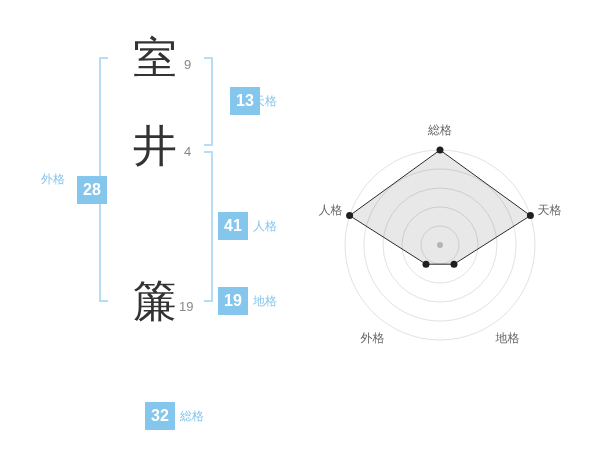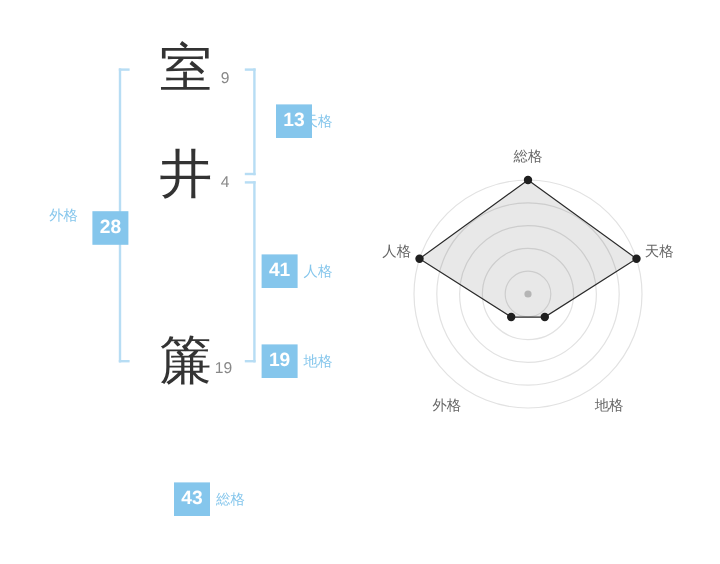--- a/index.html
+++ b/index.html
@@ -47,21 +47,21 @@
 
   <span class="badge" style="left:230px; top:87px;">13</span>
   <span class="kaku-label" style="left:253px; top:95px;">天格</span>
 
   <span class="badge" style="left:218px; top:212px;">41</span>
   <span class="kaku-label" style="left:253px; top:220px;">人格</span>
 
   <span class="badge" style="left:218px; top:287px;">19</span>
   <span class="kaku-label" style="left:253px; top:295px;">地格</span>
 
-  <span class="badge" style="left:145px; top:402px;">43</span>
+  <span class="badge" style="left:145px; top:402px;">32</span>
   <span class="kaku-label" style="left:180px; top:410px;">総格</span>
 
   <svg id="radar" width="270" height="250" viewBox="0 0 270 250">
       <circle cx="135" cy="127" r="19.0" fill="none" stroke="#e2e2e2" stroke-width="1"></circle>
       <circle cx="135" cy="127" r="38.0" fill="none" stroke="#e2e2e2" stroke-width="1"></circle>
       <circle cx="135" cy="127" r="57.0" fill="none" stroke="#e2e2e2" stroke-width="1"></circle>
       <circle cx="135" cy="127" r="76.0" fill="none" stroke="#e2e2e2" stroke-width="1"></circle>
       <circle cx="135" cy="127" r="95.0" fill="none" stroke="#e2e2e2" stroke-width="1"></circle>
       <polygon points="135.0,32.0 225.4,97.6 149.0,146.2 121.0,146.2 44.6,97.6" fill="rgba(0,0,0,0.09)" stroke="#2b2b2b" stroke-width="1"></polygon>
       <circle cx="135.0" cy="32.0" r="3.5" fill="#1f1f1f"></circle>

